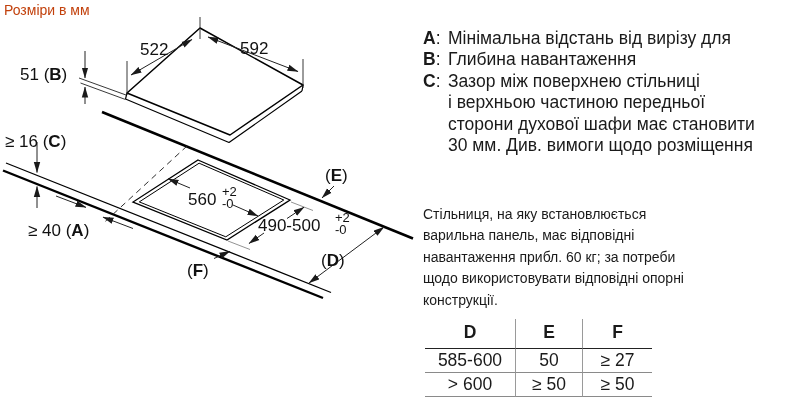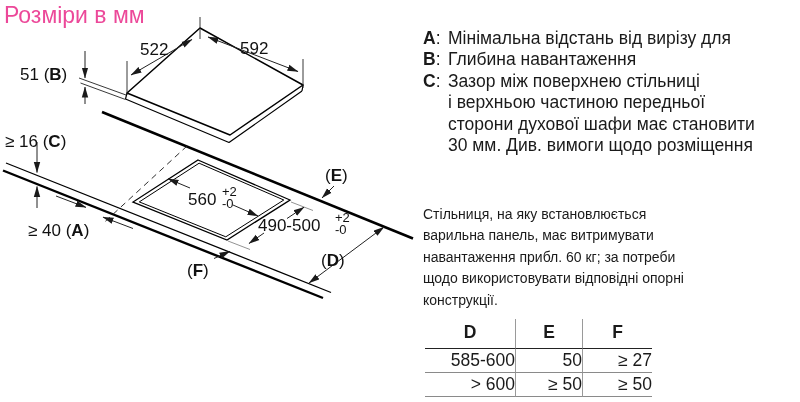--- a/index.html
+++ b/index.html
@@ -1,31 +1,31 @@
 <!DOCTYPE html>
 <html><head>
 <meta charset="utf-8">
 <style>
   html,body{margin:0;padding:0;background:#fff;}
   #page{position:relative;width:800px;height:402px;background:#ffffff;overflow:hidden;
         font-family:"Liberation Sans",sans-serif;color:#1a1a1a;}
-  #title{position:absolute;left:4px;top:2px;font-size:23px;color:#ec4899;}
+  #title{position:absolute;left:4px;top:2px;font-size:14px;color:#c2410c;}
   #diagram{position:absolute;left:0;top:0;width:420px;height:310px;}
   svg text{font-family:"Liberation Sans",sans-serif;font-size:17px;fill:#111;}
   svg text.tol{font-size:13px;}
   svg tspan.bold{font-weight:bold;}
   #defs-block{position:absolute;left:423px;top:28px;width:375px;font-size:17.5px;line-height:21.45px;}
   .def{position:relative;padding-left:25px;}
   .def-label{position:absolute;left:0;top:0;}
   .def-letter{font-weight:bold;}
   #para-block{position:absolute;left:423px;top:204px;width:375px;font-size:14px;line-height:21.45px;}
   #spec-table{position:absolute;left:425px;top:319px;display:grid;
               grid-template-columns:90px 68px 69px;font-size:17.5px;}
   .th{font-weight:bold;height:29px;line-height:27px;text-align:center;border-bottom:1.6px solid #222;}
-  .td{height:23px;line-height:23px;text-align:right;border-bottom:1px solid #8a8a8a;}
+  .td{height:23px;line-height:23px;text-align:center;border-bottom:1px solid #8a8a8a;}
   .mid{border-left:1px solid #9a9a9a;border-right:1px solid #9a9a9a;}
 </style>
 </head>
 <body>
 
 <div id="page">
 
   <div id="title">Розміри в мм</div>
 
   <svg id="diagram" viewBox="0 0 420 310" width="420" height="310">
@@ -135,21 +135,21 @@
       <span class="def-label"><span class="def-letter">C</span><span>:</span></span>
       <div>Зазор між поверхнею стільниці</div>
       <div>і верхньою частиною передньої</div>
       <div>сторони духової шафи має становити</div>
       <div>30 мм. Див. вимоги щодо розміщення</div>
     </div>
   </div>
 
   <div id="para-block">
     <div>Стільниця, на яку встановлюється</div>
-    <div>варильна панель, має витримувати</div>
+    <div>варильна панель, має відповідні</div>
     <div>навантаження прибл. 60 кг; за потреби</div>
     <div>щодо використовувати відповідні опорні</div>
     <div>конструкції.</div>
   </div>
 
   <div id="spec-table">
     <div class="th">D</div>
     <div class="th mid">E</div>
     <div class="th">F</div>
 

